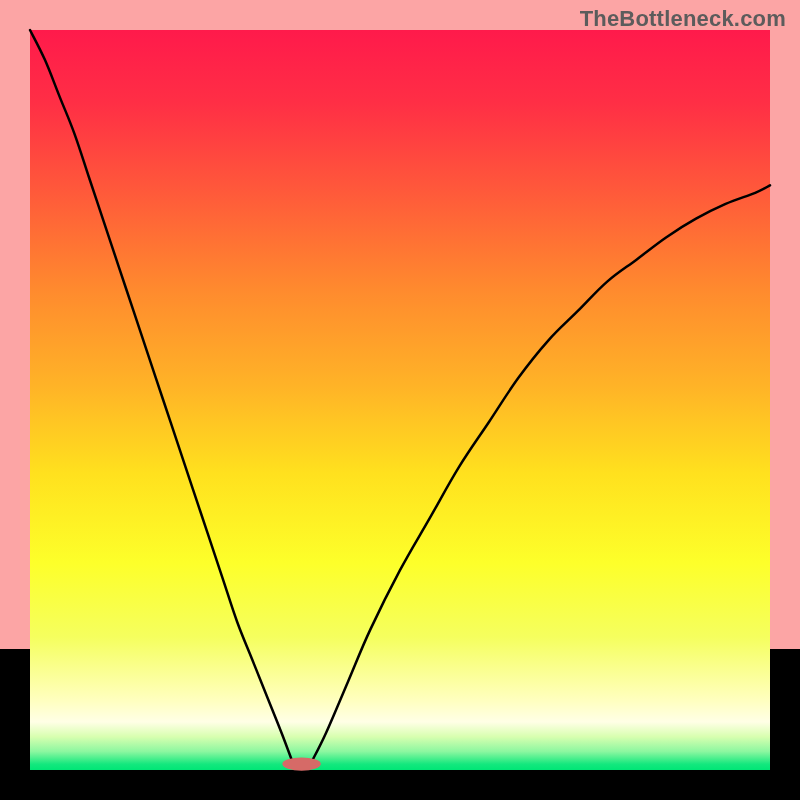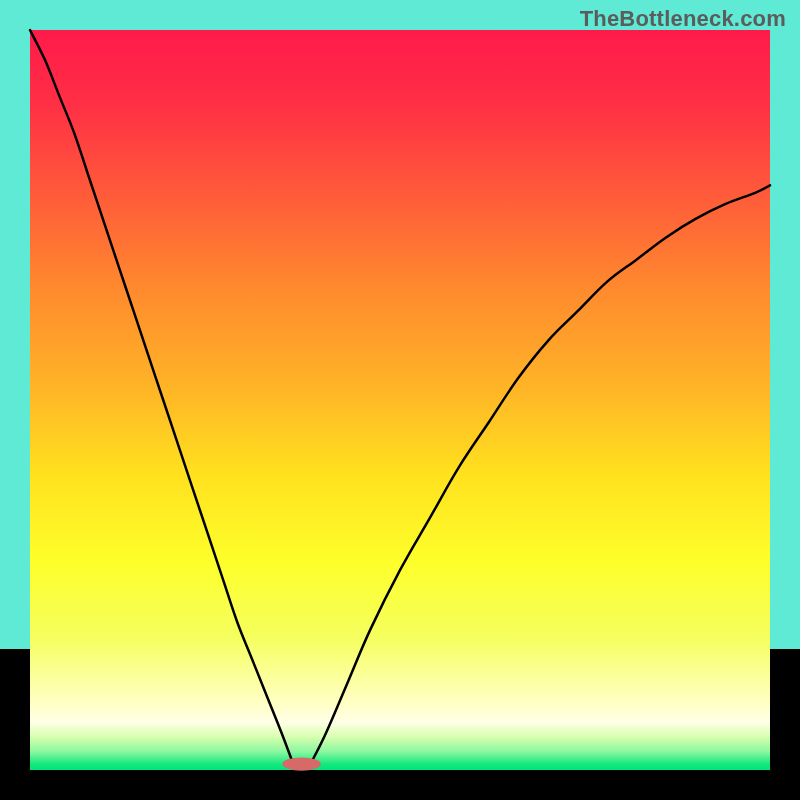--- a/index.html
+++ b/index.html
@@ -8,21 +8,21 @@
     width: 800px;
     height: 800px;
     background: #000;
     overflow: hidden;
     font-family: Arial, Helvetica, sans-serif;
   }
   .frame {
     position: relative;
     width: 800px;
     height: 649px;
-    background: #5eead4;
+    background: #fca5a5;
   }
   .watermark {
     position: absolute;
     top: 6px;
     right: 14px;
     font-size: 22px;
     font-weight: 600;
     color: #5c5c5c;
     letter-spacing: 0.2px;
     z-index: 10;

